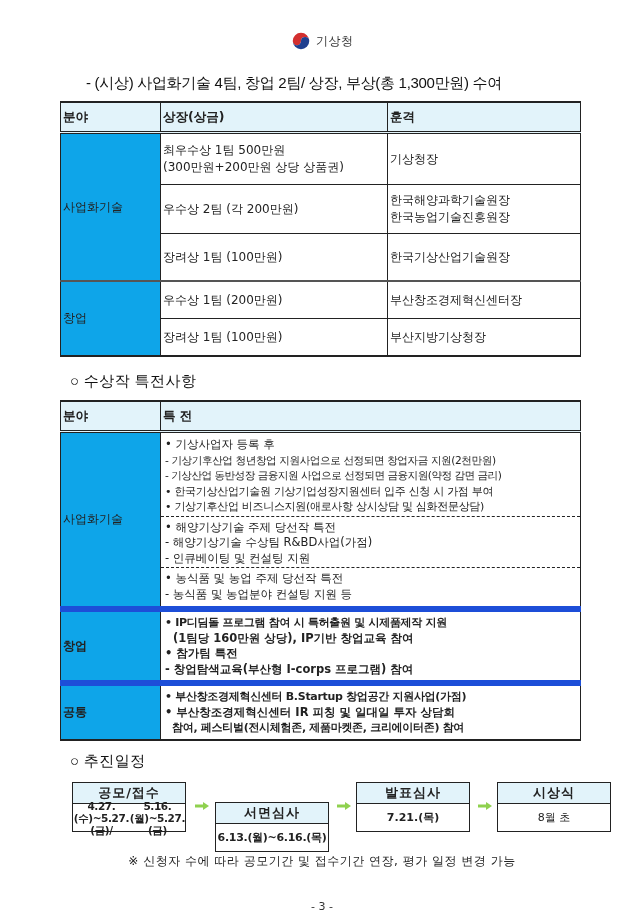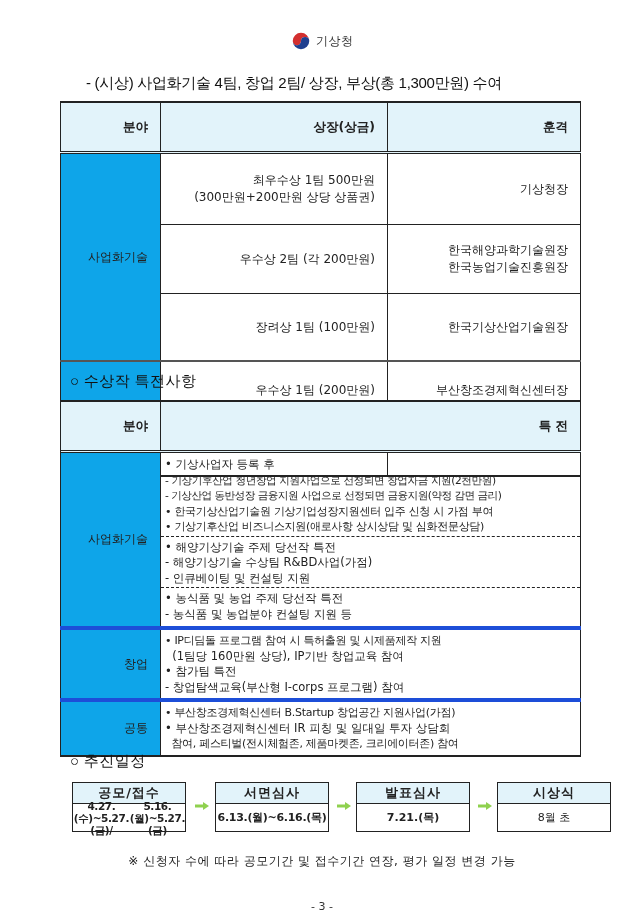--- a/index.html
+++ b/index.html
@@ -13,34 +13,34 @@
 
   .line-title {
     position: absolute; left: 86px; top: 74px; font-size: 15px;
     font-family: Liberation Sans, sans-serif; color: #111; letter-spacing: -0.3px;
   }
   .section-title {
     position: absolute; font-size: 15px; color: #111;
     font-family: Liberation Serif, serif; letter-spacing: 0.5px;
   }
   table { border-collapse: collapse; position: absolute; table-layout: fixed; }
-  td, th { border: 1px solid #222; font-size: 12px; text-align: right; vertical-align: middle; padding: 12px; }
+  td, th { border: 1px solid #222; font-size: 12px; text-align: left; vertical-align: middle; padding: 2px; }
   th { background: #e2f3fa; font-weight: bold; font-size: 12.5px; height: 24px; border-bottom: 3px double #222; }
   .cat { background: #0ea5e9; }
   .t1 { left: 60px; top: 101px; width: 520px; border-top: 2px solid #222; border-bottom: 2px solid #222; }
   .t1 td { height: 44px; line-height: 17px; }
   .t1 tr.r1 td.c2, .t1 tr.r1 td.c3 { height: 46px; }
   .t1 tr.r3 td { height: 42px; }
   .t1 tr.r4 td, .t1 tr.r5 td { height: 32px; }
 
   .t2 { left: 60px; top: 400px; width: 520px; border-top: 2px solid #222; border-bottom: 2px solid #222; }
   .t2 td.ben { text-align: left; font-size: 11.5px; line-height: 15.5px; padding: 3px 4px; vertical-align: top; }
   .t2 td.ben .blk { padding: 1px 0; }
   .t2 td.ben .blk.dash { border-top: 1px dashed #222; margin: 0 -4px; padding: 3px 4px 1px; }
-  .t2 tr.g td { border-top: 4px solid #1d4ed8; }
+  .t2 tr.g td { border-top: 6px solid #1d4ed8; font-weight: bold; }
 
   .schedule { position: absolute; left: 72px; top: 782px; width: 520px; height: 50px; }
   .stage {
     position: absolute; top: 0; width: 112px; height: 48px; border: 1.5px solid #222; background: #fff;
   }
   .stage .hd {
     height: 20px; background: #e2f3fa; border-bottom: 1.5px solid #222; text-align: center;
     font-weight: bold; font-size: 13px; line-height: 20px; letter-spacing: 1px;
   }
   .stage .bd { text-align: center; font-size: 11px; height: 28px; display: flex; align-items: center; justify-content: center; line-height: 12px; }
@@ -168,21 +168,21 @@
     <div class="hd">공모/접수</div>
     <div class="bd" style="font-size:10.5px; letter-spacing:-0.4px; font-weight:bold;">
       <span>4.27.(수)~5.27.(금)/</span>
       <span>5.16.(월)~5.27.(금)</span>
     </div>
   </div>
   <svg class="arrow" style="left:123px;" viewBox="0 0 14 8">
       <path d="M0 2.5h8V0l6 4-6 4V5.5H0z" fill="#8fd14f"></path>
     </svg>
 
-  <div class="stage" style="left:143px;">
+  <div class="stage" style="left:143px;margin-top:20px;">
     <div class="hd">서면심사</div>
     <div class="bd" style="font-weight:bold; letter-spacing:-0.3px;">6.13.(월)~6.16.(목)</div>
   </div>
   <svg class="arrow" style="left:265px;" viewBox="0 0 14 8">
       <path d="M0 2.5h8V0l6 4-6 4V5.5H0z" fill="#8fd14f"></path>
     </svg>
 
   <div class="stage" style="left:284px;">
     <div class="hd">발표심사</div>
     <div class="bd" style="font-weight:bold;">7.21.(목)</div>

